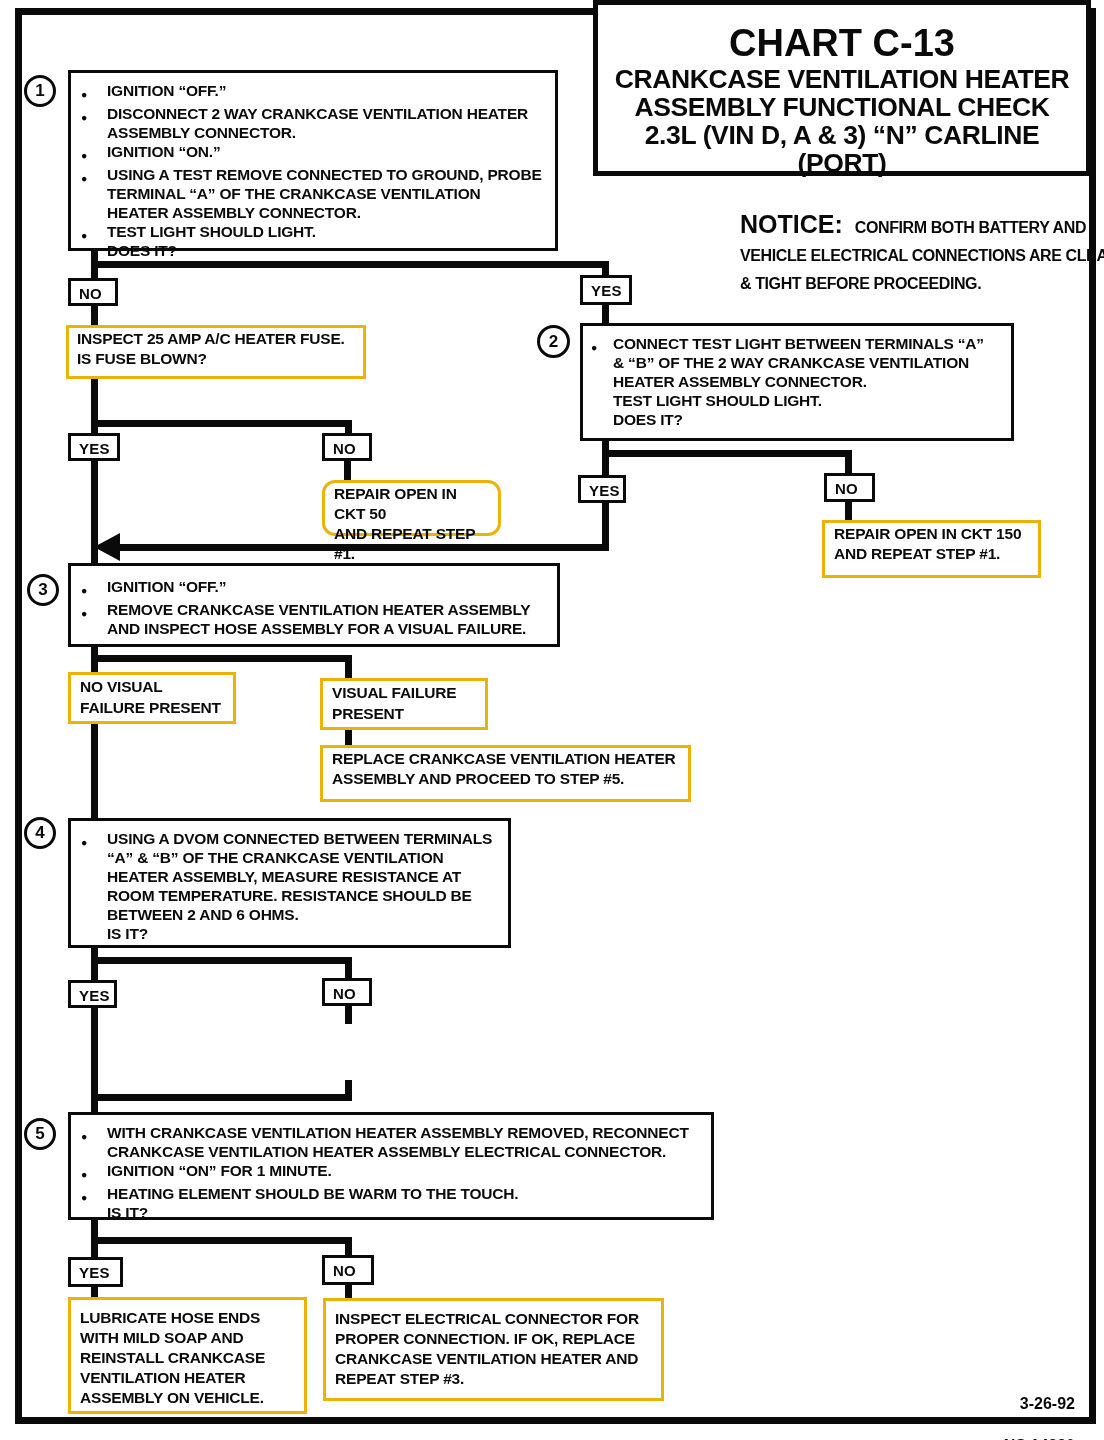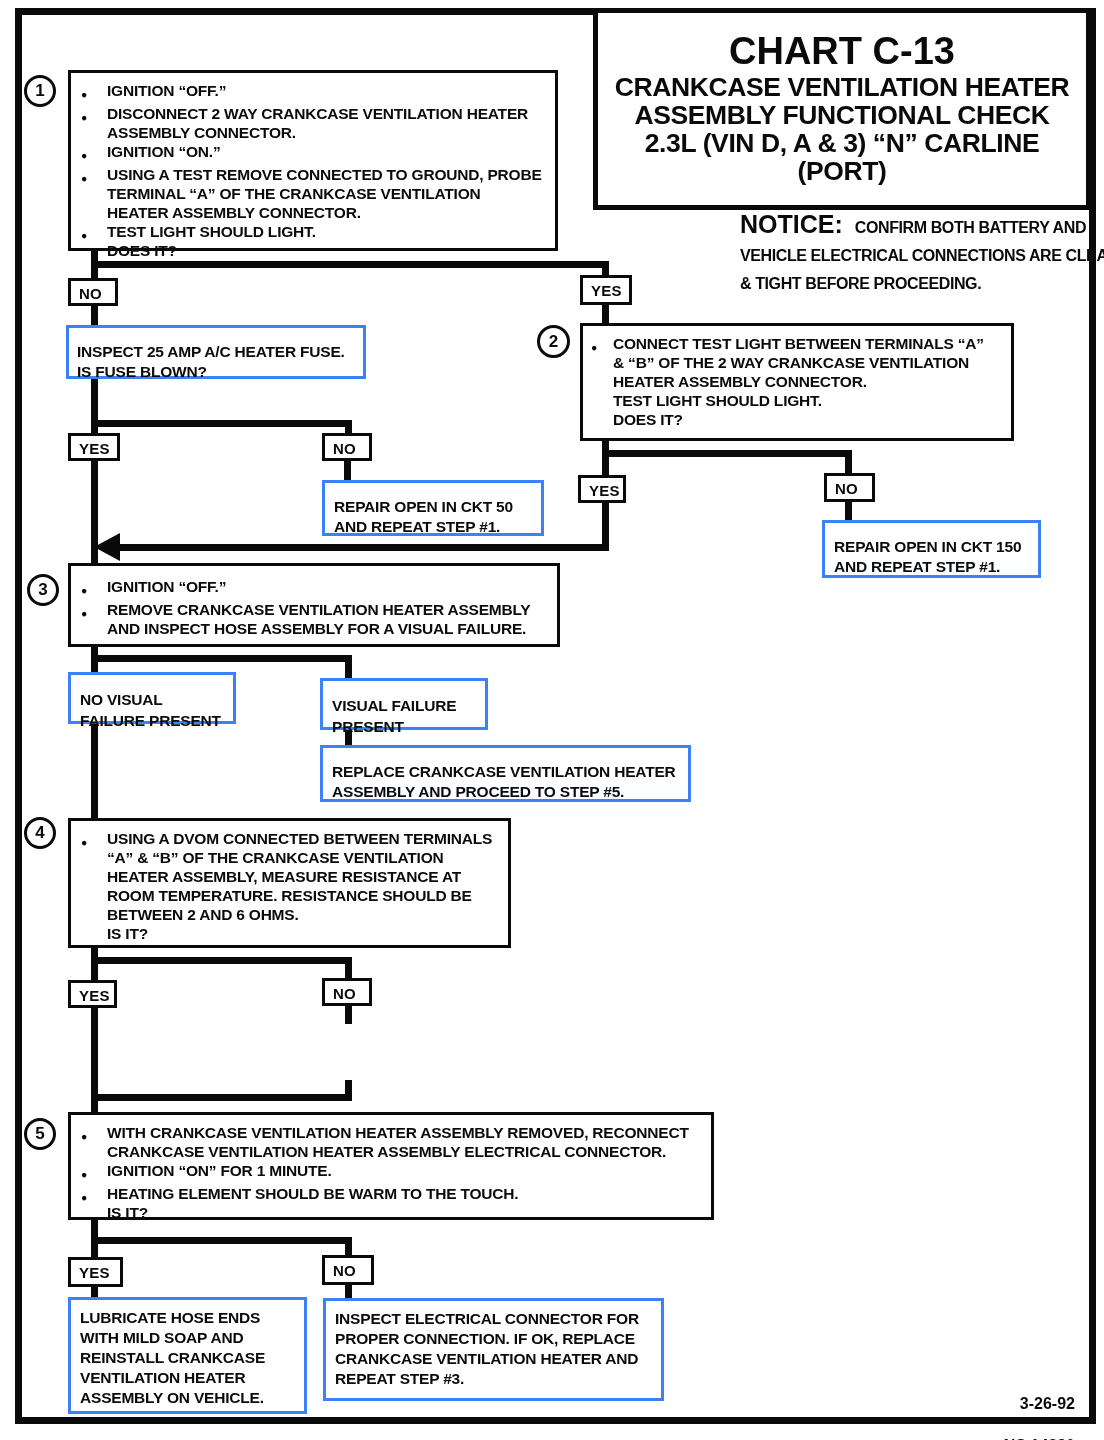--- a/index.html
+++ b/index.html
@@ -16,21 +16,21 @@
   .title-sub{font-size:26.5px;line-height:28px;letter-spacing:-0.4px;}
   .notice{font-size:16px;line-height:28px;letter-spacing:-0.4px;}
   .notice-label{font-size:25px;margin-right:12px;letter-spacing:0;}
   .notice-text{white-space:pre-line;}
   .sbox{border:3px solid #0a0a0a;background:#ffffff;padding:8px 8px 4px 10px;font-size:15.5px;line-height:19px;}
   .brow{display:flex;}
   .bullet{flex:none;width:26px;padding-top:2px;}
   .bullet::before{content:"\25CF";font-size:10.5px;}
   .btxt{white-space:pre-line;}
   .dbox{border:3px solid #0a0a0a;background:#ffffff;font-size:15px;padding:4px 0 0 8px;letter-spacing:0.2px;}
-  .abox{border:3px solid #3b82f6;background:#ffffff;padding:14px 9px;font-size:15.5px;line-height:20px;white-space:pre-line;}
+  .abox{border:3px solid #eab308;background:#ffffff;padding:1px 9px;font-size:15.5px;line-height:20px;white-space:pre-line;}
   .circ{border:3px solid #0a0a0a;border-radius:50%;background:#ffffff;display:flex;align-items:center;justify-content:center;font-size:17px;letter-spacing:0;}
   .arrowhead{position:absolute;width:0;height:0;border-top:14px solid transparent;border-bottom:14px solid transparent;border-right:26px solid #0a0a0a;}
   .footer{font-size:16px;line-height:21px;text-align:right;white-space:pre-line;letter-spacing:0;}
 </style>
 </head>
 <body>
 
 <div class="page">
 
   <div class="abs frame" style="left:15px;top:8px;width:1081px;height:1416px;"></div>
@@ -64,21 +64,21 @@
   <div class="ln" style="left:345px;top:1006px;width:7px;height:18px;"></div>
   <div class="ln" style="left:345px;top:1080px;width:7px;height:21px;"></div>
   <div class="ln" style="left:91px;top:1094px;width:261px;height:7px;"></div>
   <div class="ln" style="left:91px;top:1007px;width:7px;height:107px;"></div>
   <div class="ln" style="left:91px;top:1220px;width:7px;height:39px;"></div>
   <div class="ln" style="left:91px;top:1237px;width:261px;height:7px;"></div>
   <div class="ln" style="left:345px;top:1237px;width:7px;height:20px;"></div>
   <div class="ln" style="left:91px;top:1287px;width:7px;height:12px;"></div>
   <div class="ln" style="left:345px;top:1285px;width:7px;height:15px;"></div>
 
-  <div class="abs titlebox" style="left:593px;top:0;width:498px;height:202px;margin-top:8px;">
+  <div class="abs titlebox" style="left:593px;top:0;width:498px;height:176px;">
     <div class="title-main">CHART C-13</div>
     <div class="title-sub">CRANKCASE VENTILATION HEATER</div>
     <div class="title-sub">ASSEMBLY FUNCTIONAL CHECK</div>
     <div class="title-sub">2.3L (VIN D, A &amp; 3) “N” CARLINE</div>
     <div class="title-sub">(PORT)</div>
   </div>
 
   <div class="abs notice" style="left:740px;top:210px;width:392px;">
     <span class="notice-label">NOTICE:</span><span class="notice-text">CONFIRM BOTH BATTERY AND
 VEHICLE ELECTRICAL CONNECTIONS ARE CLEAN
@@ -138,21 +138,21 @@
 DOES IT?</span>
       </div>
   </div>
 
   <div class="abs dbox" style="left:68px;top:433px;width:52px;height:28px;">
     <span>YES</span>
   </div>
   <div class="abs dbox" style="left:322px;top:433px;width:50px;height:28px;">
     <span>NO</span>
   </div>
-  <div class="abs abox" style="left:322px;top:480px;width:222px;height:56px;"><span>REPAIR OPEN IN CKT 50
+  <div class="abs abox" style="left:322px;top:480px;width:179px;height:56px;border-radius:13px;"><span>REPAIR OPEN IN CKT 50
 AND REPEAT STEP #1.</span></div>
 
   <div class="abs dbox" style="left:578px;top:475px;width:48px;height:28px;">
     <span>YES</span>
   </div>
   <div class="abs dbox" style="left:824px;top:473px;width:51px;height:29px;">
     <span>NO</span>
   </div>
   <div class="abs abox" style="left:822px;top:520px;width:219px;height:58px;"><span>REPAIR OPEN IN CKT 150
 AND REPEAT STEP #1.</span></div>

